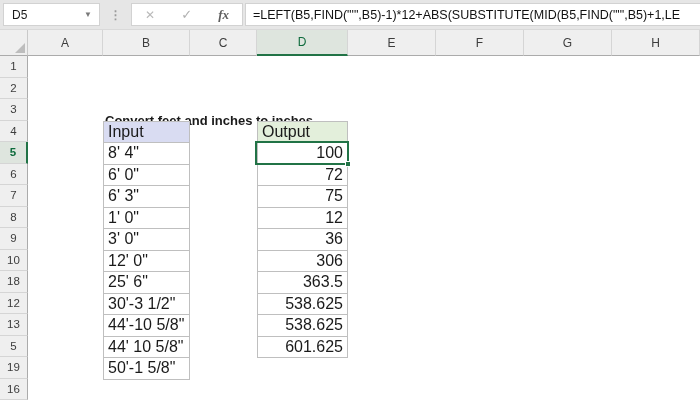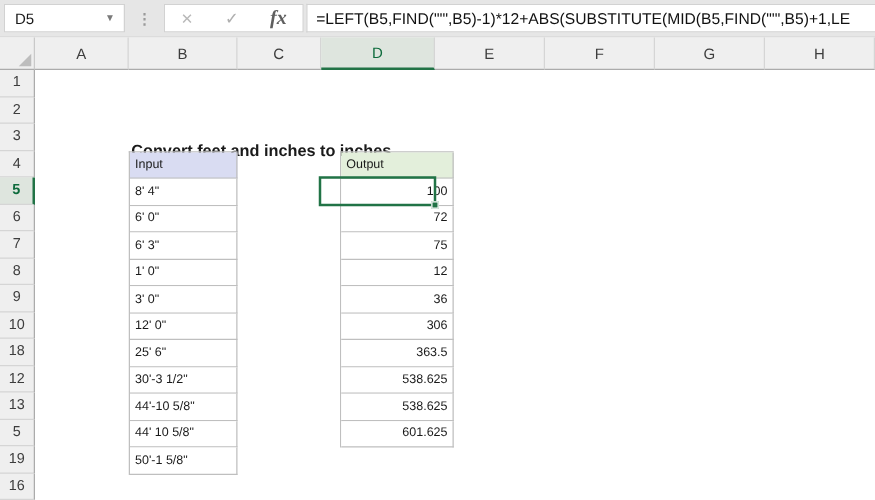--- a/index.html
+++ b/index.html
@@ -16,43 +16,43 @@
   .app{position:relative;width:700px;height:340px;}
 
   
   .formula-row{height:30px;background:#E6E6E6;display:flex;align-items:center;border-bottom:1px solid #D9D9D9;}
   .name-box{width:97px;height:23px;background:#fff;border:1px solid #D2D2D2;margin-left:3px;display:flex;align-items:center;padding-left:8px;font-size:12px;}
   .name-caret{margin-left:auto;padding-right:7px;color:#7a7a7a;font-size:8px;line-height:1;}
   .dots-sep{width:31px;text-align:center;color:#9a9a9a;font-size:12px;font-weight:bold;letter-spacing:0;}
   .fx-box{background:#fff;border:1px solid #D2D2D2;height:23px;width:112px;display:flex;align-items:center;justify-content:space-around;}
   .btn-x{color:#B9B9B9;font-size:12px;}
   .btn-check{color:#B0B0B0;font-size:13px;}
-  .btn-fx{color:#5f5f5f;font-size:16px;font-style:italic;font-family:"Liberation Serif",serif;font-weight:bold;}
+  .btn-fx{color:#5f5f5f;font-size:13px;font-style:italic;font-family:"Liberation Serif",serif;font-weight:bold;}
   .formula-input{flex:1;background:#fff;border:1px solid #D2D2D2;border-right:none;height:23px;margin-left:2px;display:flex;align-items:center;padding-left:7px;font-size:12.5px;white-space:nowrap;overflow:hidden;color:#111;}
 
   
   .header-row{height:26px;display:flex;background:#EFEFEF;}
   .corner{width:28px;height:100%;position:relative;border-right:1px solid #C9C9C9;border-bottom:1px solid #ABABAB;background:#EFEFEF;}
   .corner-tri{position:absolute;right:2px;bottom:2px;width:0;height:0;border-left:10px solid transparent;border-bottom:10px solid #BDBDBD;}
   .col-h{display:flex;align-items:center;justify-content:center;font-size:12px;color:#3d3d3d;height:100%;border-right:1px solid #D5D5D5;border-bottom:1px solid #ABABAB;}
   .col-h.selected{background:var(--sel-hdr-bg);color:var(--sel-hdr-text);border-bottom:2px solid var(--green);}
 
   
   .body{display:flex;height:344px;}
   .row-headers{width:28px;display:flex;flex-direction:column;background:#EFEFEF;}
   .row-h{height:21.5px;display:flex;align-items:center;justify-content:center;font-size:11.5px;color:#3d3d3d;border-bottom:1px solid #D5D5D5;border-right:1px solid #ABABAB;}
   .row-h.selected{background:var(--sel-hdr-bg);color:var(--sel-hdr-text);border-right:2px solid var(--green);font-weight:bold;}
 
   .grid{position:relative;flex:1;background:#fff;}
   .sheet-title{position:absolute;left:77px;top:21.5px;height:21.5px;display:flex;align-items:center;font-size:13px;font-weight:bold;white-space:nowrap;margin-top:32px;}
 
   .tbl{position:absolute;top:64.5px;border-top:1px solid var(--tbl-border);border-left:1px solid var(--tbl-border);}
   .tbl-input{left:75px;width:87px;}
-  .tbl-output{left:244px;width:91px;}
-  .cell{height:21.5px;display:flex;align-items:center;font-size:10px;border-right:1px solid var(--tbl-border);border-bottom:1px solid var(--tbl-border);background:#fff;padding:0 4px;white-space:nowrap;overflow:hidden;}
+  .tbl-output{left:229px;width:91px;}
+  .cell{height:21.5px;display:flex;align-items:center;font-size:16px;border-right:1px solid var(--tbl-border);border-bottom:1px solid var(--tbl-border);background:#fff;padding:0 4px;white-space:nowrap;overflow:hidden;}
   .cell.head-in{background:var(--in-fill);}
   .cell.head-out{background:var(--out-fill);}
   .cell.out{justify-content:flex-end;}
 
   .selection{position:absolute;left:227px;top:84.5px;width:94px;height:24.5px;border:2px solid var(--green);pointer-events:none;z-index:5;}
   .fill-handle{position:absolute;right:-4px;bottom:-4px;width:6px;height:6px;background:var(--green);border:1px solid #fff;}
 </style>
 </head>
 <body>
 

